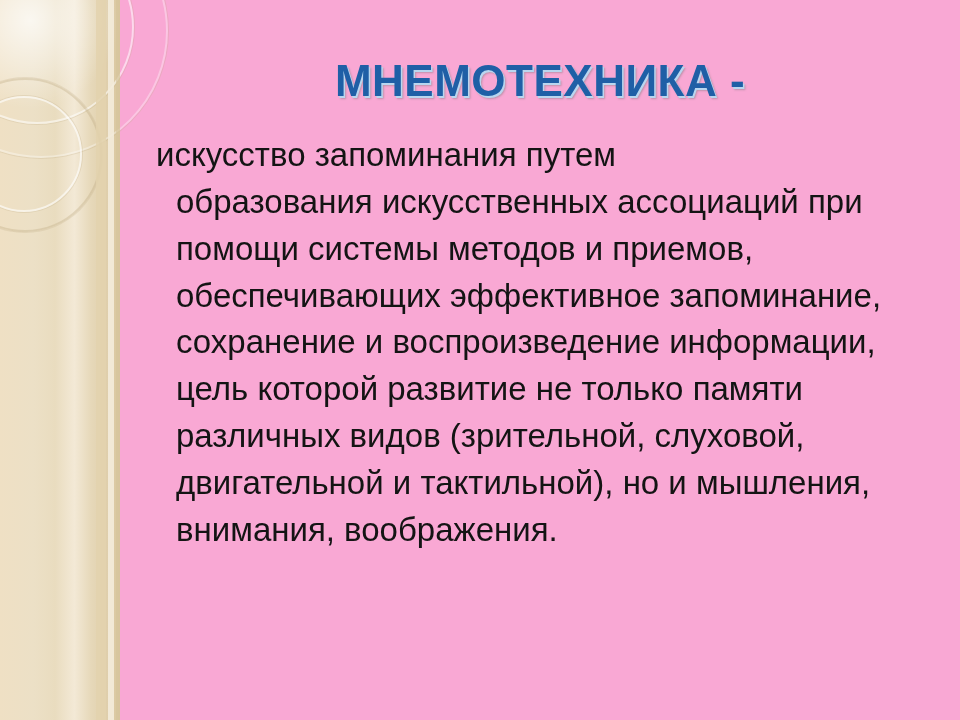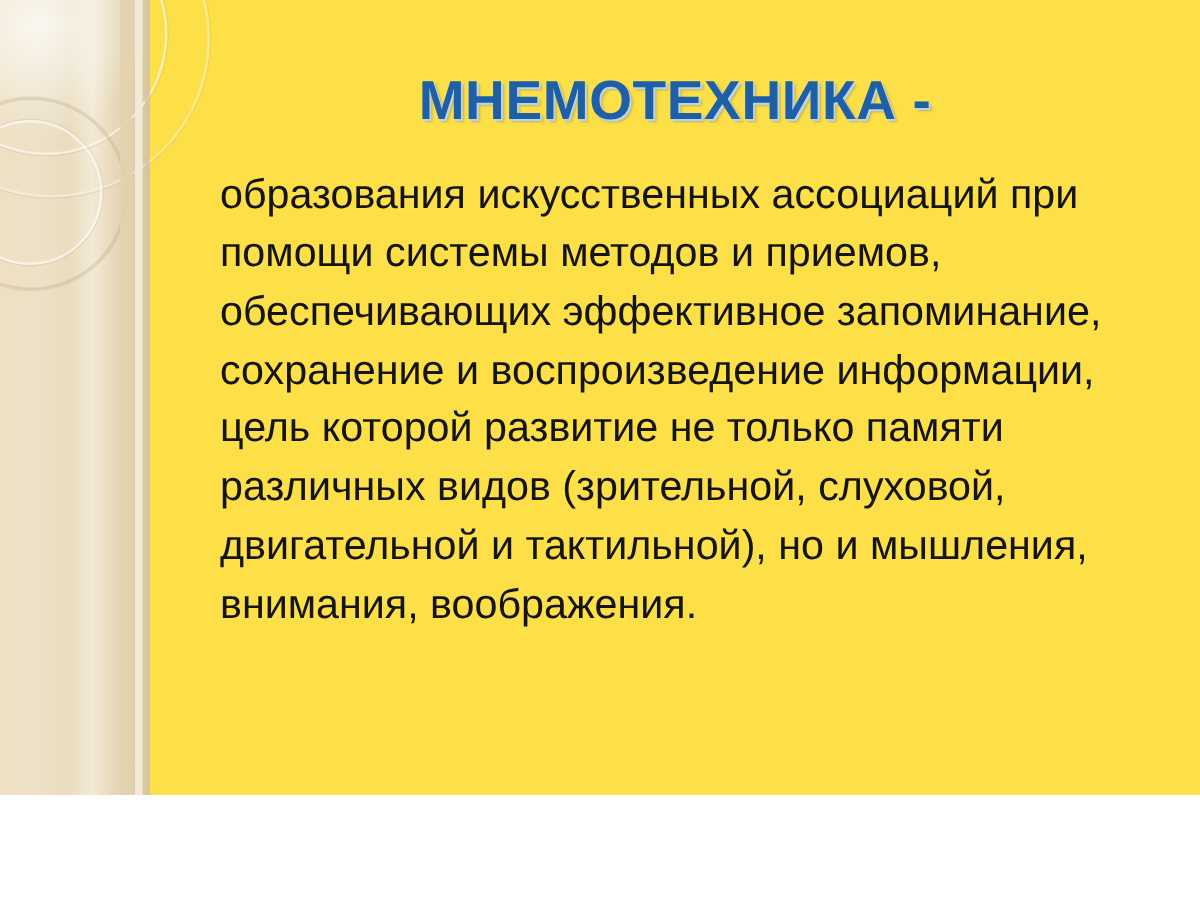--- a/index.html
+++ b/index.html
@@ -3,23 +3,23 @@
 <meta charset="utf-8">
 <style>
   html, body {
     margin: 0;
     padding: 0;
     background: #ffffff;
   }
   .slide {
     position: relative;
     width: 960px;
-    height: 636px;
+    height: 720px;
     overflow: hidden;
-    background: #fde047;
+    background: #f9a8d4;
     font-family: "Liberation Sans", sans-serif;
   }
 
   
   .band {
     position: absolute;
     left: 0;
     top: 0;
     width: 120px;
     height: 720px;
@@ -124,17 +124,18 @@
     <div class="ring ring-4"></div>
     <div class="band-stripe-a"></div>
     <div class="band-stripe-b"></div>
     <div class="band-edge"></div>
   </div>
 
   <div class="content">
     <h1 class="title">МНЕМОТЕХНИКА -</h1>
 
     <p class="body-text">
+      <span>искусство запоминания путем</span>
       <span class="cont">образования искусственных ассоциаций при помощи системы методов и приемов, обеспечивающих эффективное запоминание, сохранение и воспроизведение информации, цель которой развитие не только памяти различных видов (зрительной, слуховой, двигательной и тактильной), но и мышления, внимания, воображения.</span>
     </p>
   </div>
 
 </div>
 
 </body></html>

